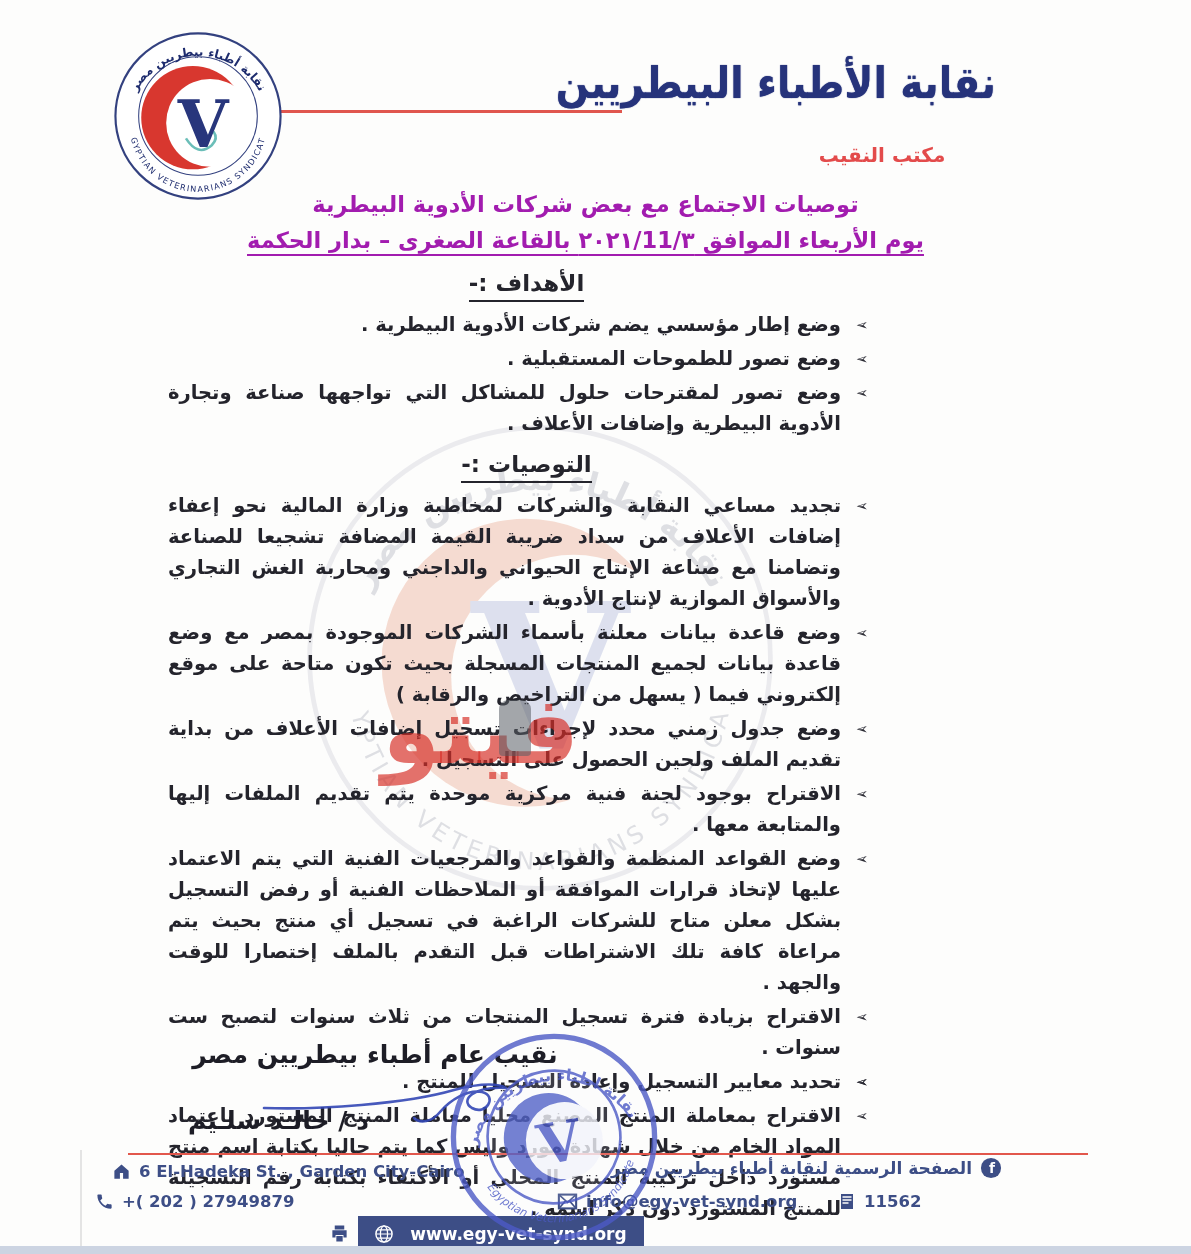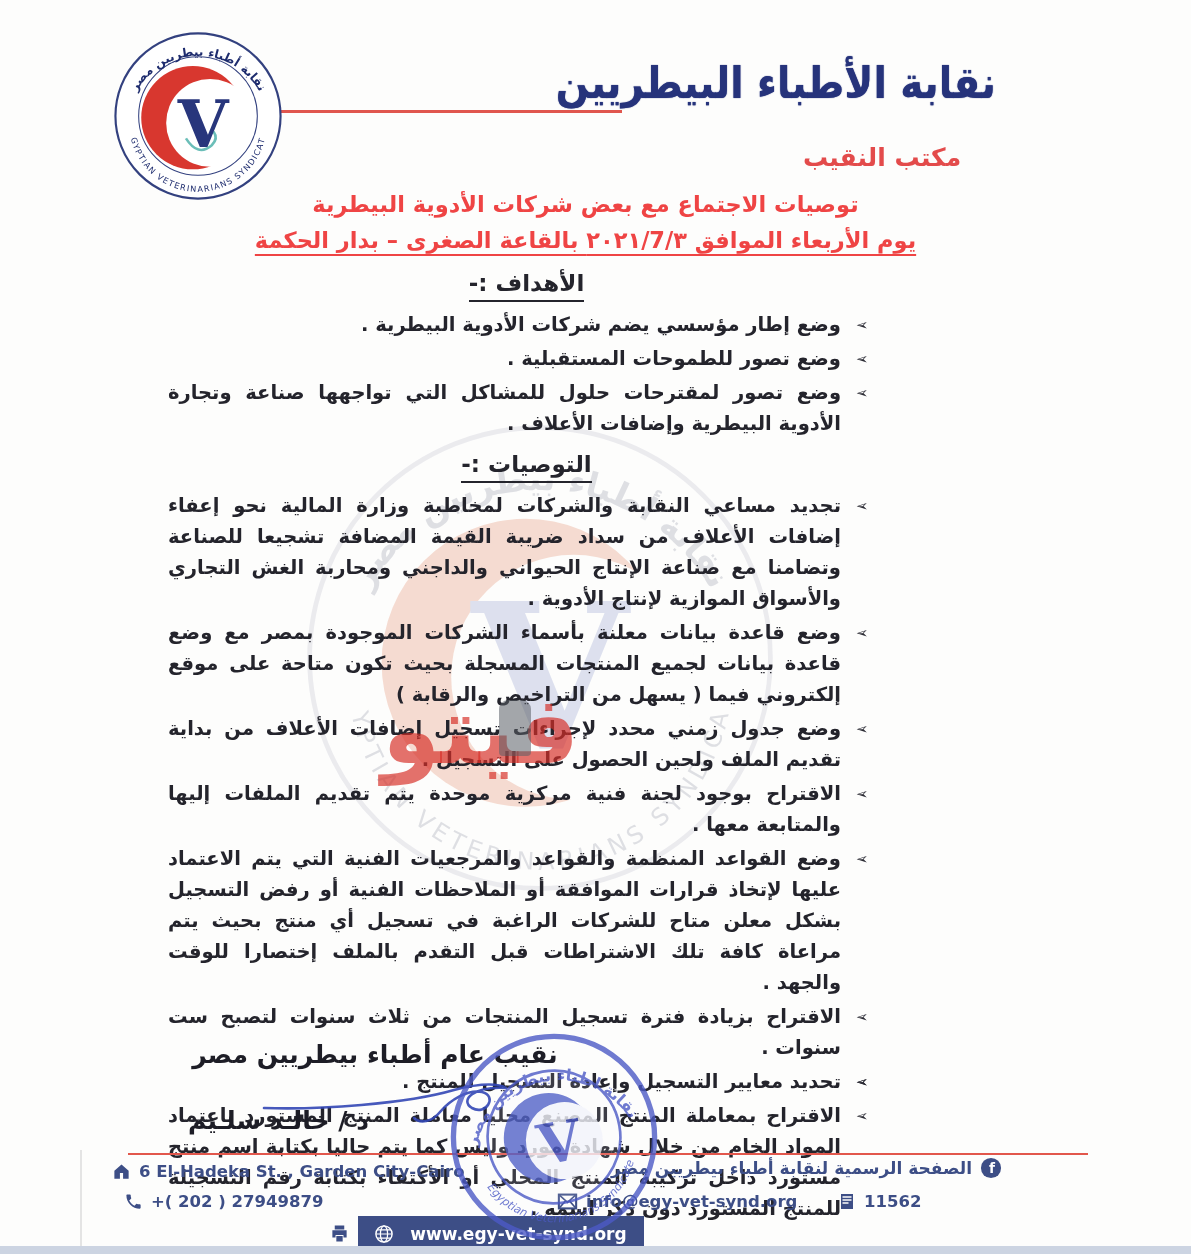--- a/index.html
+++ b/index.html
@@ -4,31 +4,31 @@
 <style>
   html,body{margin:0;padding:0;background:#ffffff;}
   .page{position:relative;width:1191px;height:1254px;background:#fdfdfc;overflow:hidden;
         font-family:"DejaVu Sans",sans-serif;color:#24242c;}
   
   .logo{position:absolute;left:112px;top:30px;width:172px;height:172px;z-index:2;}
   .hline{position:absolute;left:262px;top:110px;width:360px;height:3px;background:#e0564e;z-index:1;}
   .callig{position:absolute;left:596px;top:60px;width:400px;text-align:center;font-size:39px;
           font-weight:700;color:#26337b;direction:rtl;white-space:nowrap;transform:scaleY(1.12);
           text-shadow:0 0 1px #26337b;z-index:2;}
-  .office{position:absolute;left:792px;top:143px;width:180px;text-align:center;font-size:25px;
+  .office{position:absolute;left:792px;top:143px;width:180px;text-align:center;font-size:20px;
           font-weight:700;color:#e34b4b;direction:rtl;z-index:2;}
   
   .wm{position:absolute;left:300px;top:418px;width:480px;height:480px;opacity:.55;z-index:0;}
   .veto{position:absolute;left:382px;top:684px;font-size:94px;line-height:1;font-weight:700;
         color:rgba(214,46,38,.68);direction:rtl;z-index:3;letter-spacing:-2px;}
   .veto-hand{position:absolute;left:499px;top:700px;width:32px;height:56px;
         background:rgba(90,94,102,.55);border-radius:9px 9px 4px 4px;z-index:3;}
   
   .content{position:absolute;left:168px;top:186px;width:717px;direction:rtl;font-weight:700;z-index:1;}
-  .doc-title{position:relative;left:59px;text-align:center;font-size:22.5px;line-height:36px;color:#ef4444;}
+  .doc-title{position:relative;left:59px;text-align:center;font-size:22.5px;line-height:36px;color:#a21caf;}
   .doc-title .t2{text-decoration:underline;text-decoration-thickness:2px;text-underline-offset:6px;}
   .sec-heading{font-size:23px;line-height:30px;margin:10px 0 7px;text-align:center;}
   .sec-heading span{border-bottom:2.5px solid #24242c;padding-bottom:2px;display:inline-block;}
   ul.doc-list{list-style:none;margin:0;padding:0 44px 0 0;font-size:19.5px;line-height:31px;
               text-align:justify;}
   ul.doc-list li{position:relative;margin-bottom:3px;}
   .mk{position:absolute;right:-28px;top:1px;transform:scaleX(-1);font-size:15px;color:#2a2a33;}
   
   .sig{position:absolute;left:150px;top:1040px;width:450px;direction:rtl;font-weight:700;
        color:#1d1d26;z-index:2;}
@@ -36,21 +36,21 @@
   .sig-scrawl{position:absolute;left:108px;top:38px;}
   .sig-name{position:absolute;left:38px;top:66px;width:300px;text-align:left;font-size:25px;}
   .stamp{position:absolute;left:447px;top:1030px;width:214px;height:214px;opacity:.8;
          transform:rotate(-10deg);z-index:4;}
   
   .f-line{position:absolute;left:128px;top:1153px;width:960px;height:2px;background:#e2574c;z-index:1;}
   .f-item{position:absolute;display:flex;align-items:center;gap:8px;color:#3d4e86;
           font-size:16.5px;font-weight:700;z-index:2;white-space:nowrap;}
   .f-address{left:112px;top:1162px;}
   .f-fb{left:620px;top:1157px;width:382px;direction:rtl;justify-content:flex-start;font-size:17px;}
-  .f-phone{left:124px;top:1192px;}
+  .f-phone{left:95px;top:1192px;}
   .f-fax{left:330px;top:1192px;margin-top:32px;}
   .f-email{left:557px;top:1192px;}
   .f-post{left:838px;top:1192px;justify-content:flex-end;}
   .f-web{position:absolute;left:358px;top:1216px;width:286px;height:35px;background:#3d4e86;
          color:#ffffff;display:flex;align-items:center;justify-content:center;gap:17px;
          font-size:17px;font-weight:700;z-index:2;}
   .page-edge{position:absolute;left:80px;top:1150px;width:2px;height:98px;background:#e4e4e4;z-index:0;}
   .bottom-strip{position:absolute;left:0;top:1246px;width:1191px;height:8px;background:#ccd4e2;z-index:5;}
   .ic{flex:0 0 auto;display:block;}
 </style>
@@ -90,21 +90,21 @@
       <text x="6" y="36" font-size="76" font-family="'DejaVu Serif',serif" font-weight="bold" fill="#28367c" text-anchor="middle">V</text>
     </svg>
   </div>
   <div class="hline"></div>
   <div class="callig">نقابة الأطباء البيطريين</div>
   <div class="office">مكتب النقيب</div>
 
   <div class="content">
     <div class="doc-title">
       <div class="t1">توصيات الاجتماع مع بعض شركات الأدوية البيطرية</div>
-      <div class="t2">يوم الأربعاء الموافق ٢٠٢١/7/٣ بالقاعة الصغرى – بدار الحكمة</div>
+      <div class="t2">يوم الأربعاء الموافق ٢٠٢١/11/٣ بالقاعة الصغرى – بدار الحكمة</div>
     </div>
 
     <div class="sec-heading">
       <span>الأهداف :-</span>
     </div>
     <ul class="doc-list">
       <li><span class="mk">➢</span><span>وضع إطار مؤسسي يضم شركات الأدوية البيطرية .</span></li>
       <li><span class="mk">➢</span><span>وضع تصور للطموحات المستقبلية .</span></li>
       <li><span class="mk">➢</span><span>وضع تصور لمقترحات حلول للمشاكل التي تواجهها صناعة وتجارة الأدوية البيطرية وإضافات الأعلاف .</span></li>
     </ul>

